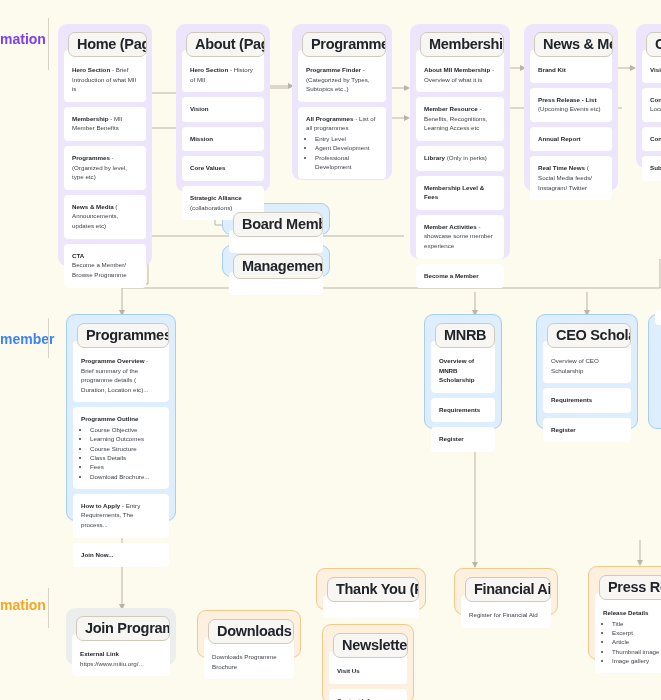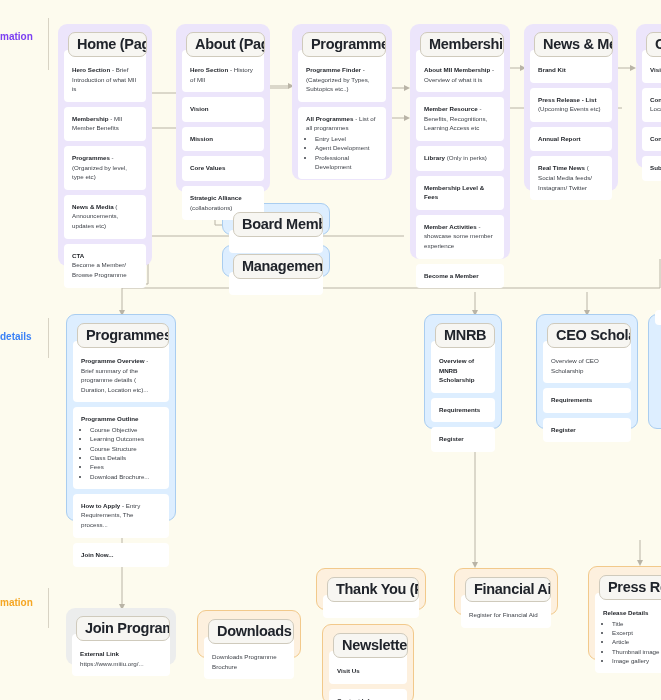--- a/index.html
+++ b/index.html
@@ -57,21 +57,21 @@
   }
   .card:last-child { margin-bottom: 0; }
   .card b { color: #1d2026; font-weight: 700; }
   .card ul { margin: 1px 0 0 9px; }
   .card li { list-style: disc; font-size: 6.2px; line-height: 1.5; }
   .card .first-line-pad { padding-top: 8px; }
 
   
   .rail-label {
     position: absolute;
-    font-size: 10px;
+    font-size: 14px;
     font-weight: 700;
     white-space: nowrap;
   }
   .rail-line {
     position: absolute;
     width: 1px;
     background: #d8d3c4;
   }
 </style>
 </head>
@@ -107,21 +107,21 @@
     <polygon points="472,310 478,310 475,316"></polygon>
     <path d="M587,292 L587,310"></path>
     <polygon points="584,310 590,310 587,316"></polygon>
     <path d="M475,429 L475,562"></path>
     <polygon points="472,562 478,562 475,568"></polygon>
     <path d="M640,540 L640,560"></path>
     <polygon points="637,560 643,560 640,566"></polygon>
   </svg>
 
   <div class="rail-label" style="color: rgb(123, 63, 242); left: 0px; top: 31px;">mation</div>
-  <div class="rail-label" style="color: rgb(59, 130, 246); left: 0px; top: 331px;">details</div>
+  <div class="rail-label" style="color: rgb(59, 130, 246); left: 0px; top: 331px;">member</div>
   <div class="rail-label" style="color: rgb(245, 166, 35); left: 0px; top: 597px;">mation</div>
   <div class="rail-line" style="left:48px; top:18px; height:52px;"></div>
   <div class="rail-line" style="left:48px; top:318px; height:40px;"></div>
   <div class="rail-line" style="left:48px; top:588px; height:40px;"></div>
 
   <div id="groups-layer">
       <div class="group purple" style="left: 58px; top: 24px; width: 94px; height: 242px;"><div class="group-title">Home (Page)</div><div class="cards">
           <div class="card">
             <div class="first-line-pad"><b>Hero Section</b> - Brief Introduction of what MII is</div>
           </div>

